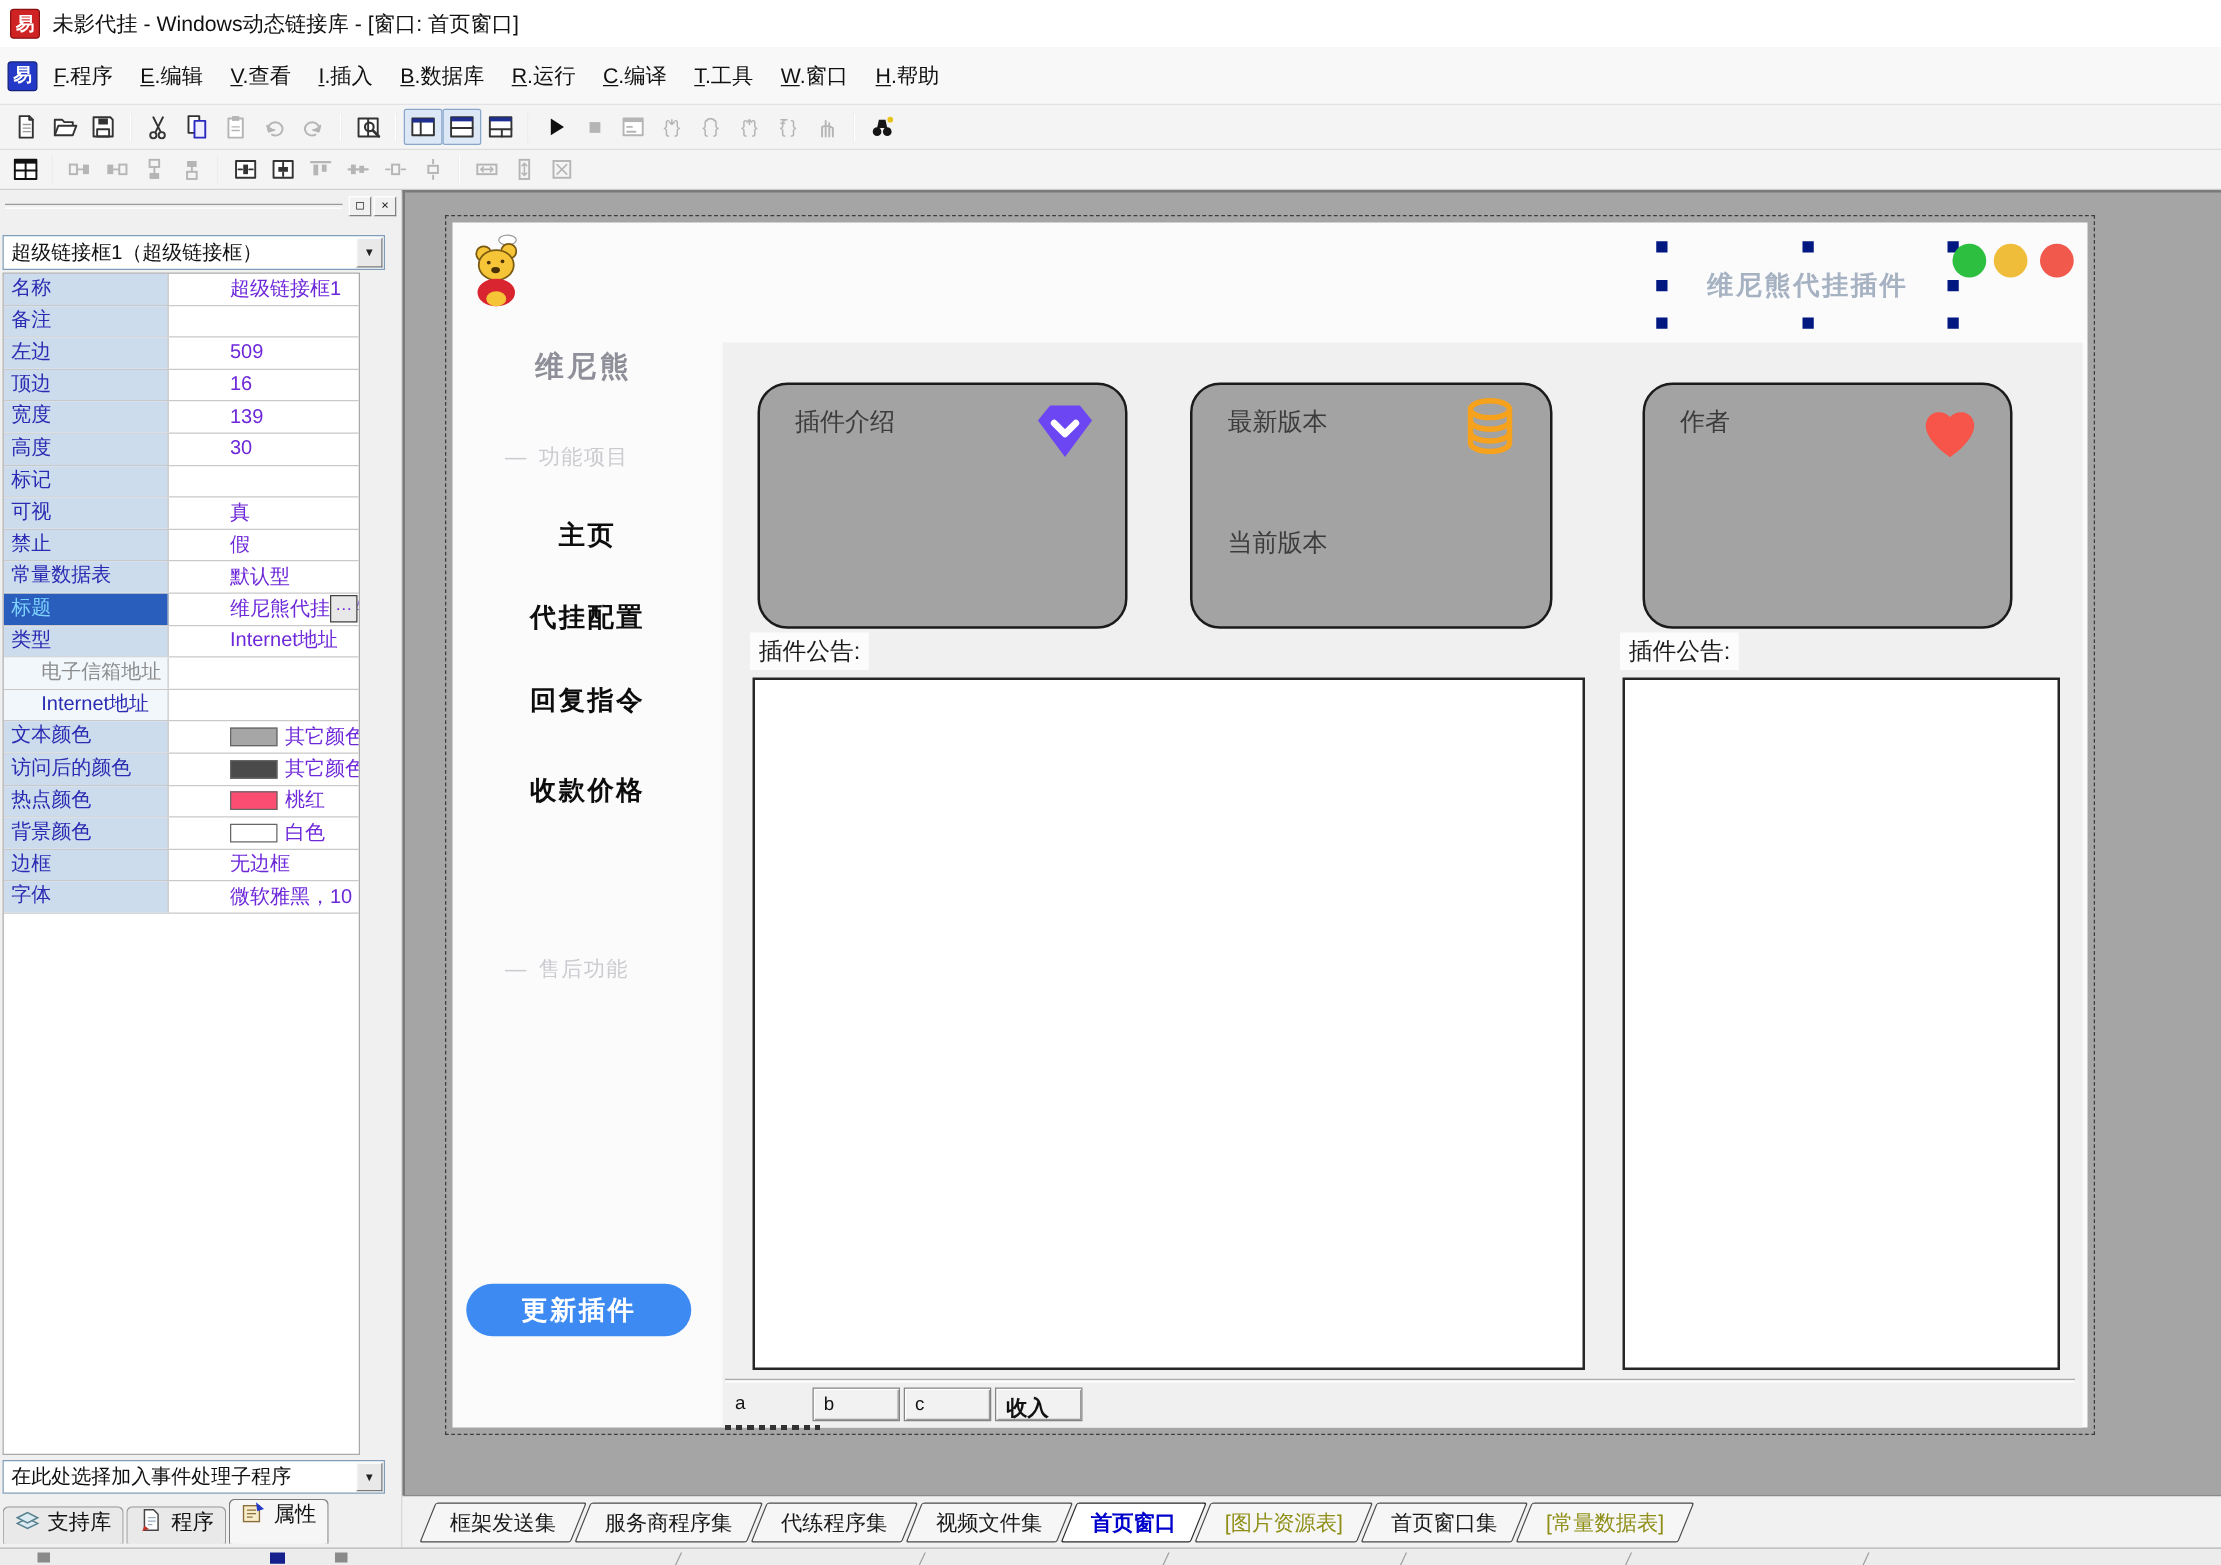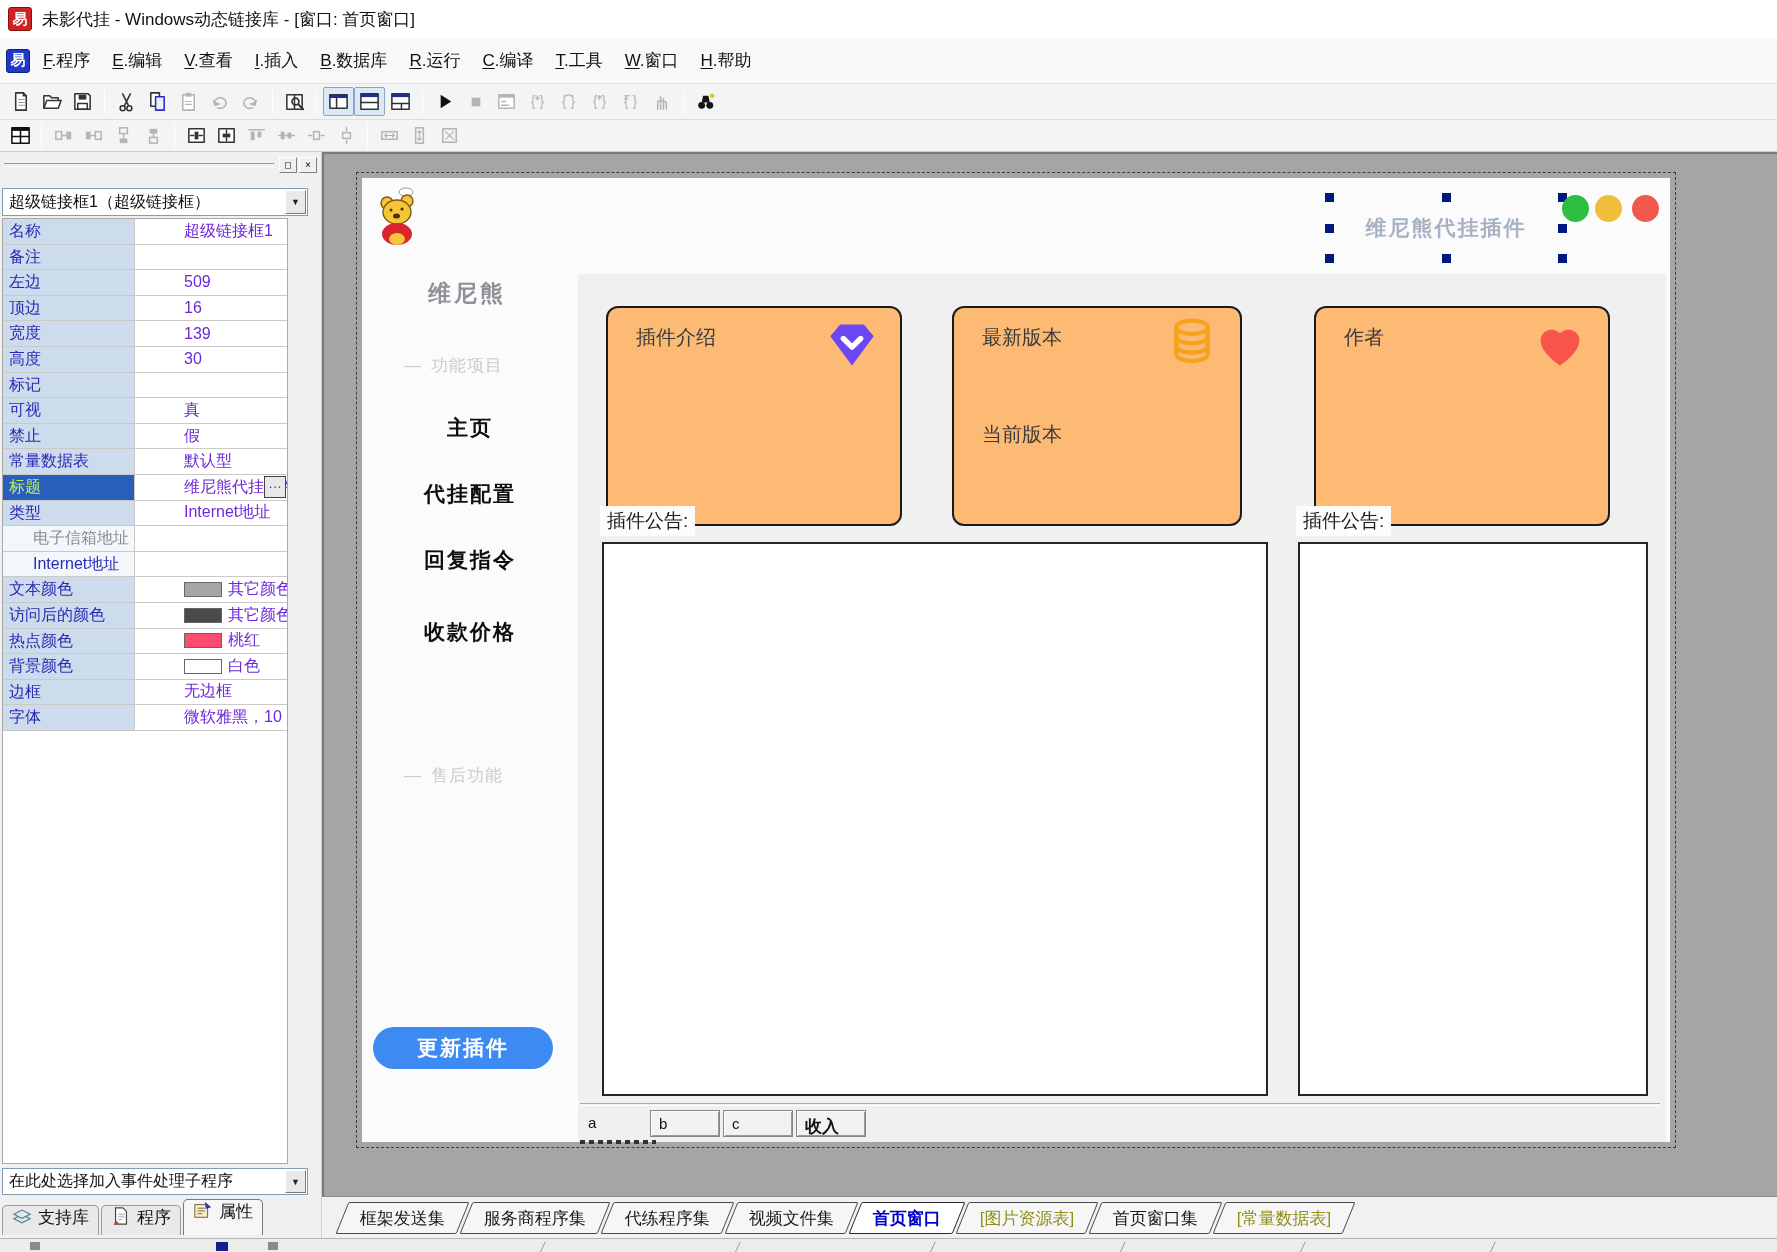--- a/index.html
+++ b/index.html
@@ -36,21 +36,21 @@
   .object-combo { top:36px;  width:306px; height:28px; }
   .event-combo  { top:1016px; width:306px; height:27px; }
   .combo .ctext { flex:1; padding-left:6px; font-size:16px; white-space:nowrap; overflow:hidden; color:#111; }
   .combo .carrow { width:21px; align-self:stretch; margin:1px; background:#e9e9e9; border:1px solid; border-color:#fff #7a7a7a #7a7a7a #fff; display:flex; align-items:center; justify-content:center; font-size:9px; color:#222; flex:none; }
 
   .gridwrap { position:absolute; left:2px; top:66px; width:286px; height:946px; background:#fff; border:1px solid #a9a9a9; overflow:hidden; }
   .prow { display:flex; height:25.6px; border-bottom:1px solid #c9c9c9; }
   .plabel { width:132px; flex:none; background:#ccdcec; color:#2a2ab2; font-size:16px; line-height:24px; padding-left:6px; border-right:1px solid #c9c9c9; overflow:hidden; white-space:nowrap; }
   .plabel.indent { padding-left:30px; background:#f2f7fb; }
   .plabel.muted  { color:#8c8c8c; }
-  .prow.sel .plabel { background:#2a5ebd; color:#bef264; }
+  .prow.sel .plabel { background:#2a5ebd; color:#7dd3fc; }
   .pvalue { flex:1; display:flex; align-items:center; padding-left:5px; font-size:16px; color:#6d28d9; overflow:hidden; white-space:nowrap; position:relative;margin-left:44px; }
   .swatch { width:38px; height:15px; border:1px solid #666; margin-right:6px; flex:none; }
   .ell { position:absolute; right:1px; top:1px; width:22px; height:22px; background:#e8e8e8; border:1px solid #444; font-size:14px; line-height:12px; text-align:center; }
 
   .ptabs { position:absolute; left:2px; top:1046px; height:37px; display:flex; align-items:flex-end; gap:2px; }
   .ptab { height:30px; display:flex; gap:6px; padding:0 9px; background:#e9e9e9; border:1px solid #9a9a9a; border-bottom:none; border-radius:5px 5px 0 0; font-size:17px; color:#111; }
   .ptab.active { height:36px; background:#f6f6f6; border-color:#7a7a7a; }
   .ptab svg { width:20px; height:20px; }
 
   
@@ -59,21 +59,21 @@
   .form-panel { position:absolute; left:216px; top:96px; width:1088px; height:868px; background:#f0f0f1; }
 
   .bear { position:absolute; left:12px; top:8px; width:48px; height:60px; }
   .brand { position:absolute; left:66px; top:100px; font-size:23px; font-weight:bold; color:#8f8f99; letter-spacing:3px; }
   .sec { position:absolute; left:14px; font-size:17px; color:#cbcbd0; letter-spacing:1px;margin-left:28px; }
   #sec-top { top:176px; } #sec-bottom { top:586px; }
   .sec .dash { margin-right:9px; }
   .nav-item { position:absolute; left:20px; width:176px; text-align:center; font-size:21px; font-weight:700; color:#0d0d0d; letter-spacing:2px; }
   .update-btn { position:absolute; left:11px; top:849px; width:180px; height:42px; border-radius:21px; background:#3d8bf2; color:#fff; font-size:21px; font-weight:700; display:flex; align-items:center; justify-content:center; border:none; letter-spacing:2px; }
 
-  .card { position:absolute; top:32px; height:220px; background:#fdba74; border:2px solid #1b1b1b; border-radius:12px; }
+  .card { position:absolute; top:32px; height:197px; background:#a3a3a3; border:2px solid #1b1b1b; border-radius:24px; }
   .card-0 { left:28px;  width:296px; }
   .card-1 { left:374px; width:290px;padding-left:32px; }
   .card-2 { left:736px; width:296px; }
   .card-title { position:absolute; left:28px; top:16px; font-size:20px; color:#3c3c3c; }
   .card-sub   { position:absolute; left:28px; top:98px; font-size:20px; color:#3c3c3c;margin-top:15px; }
   .card-icon  { position:absolute; right:22px; top:10px; width:52px; height:54px; }
   .card-icon svg { width:100%; height:100%; }
 
   .announce-label { position:absolute; top:232px; font-size:19px; color:#1a1a1a; background:#fcfcfc; padding:2px 7px; }
   .announce-left  { left:22px; }

